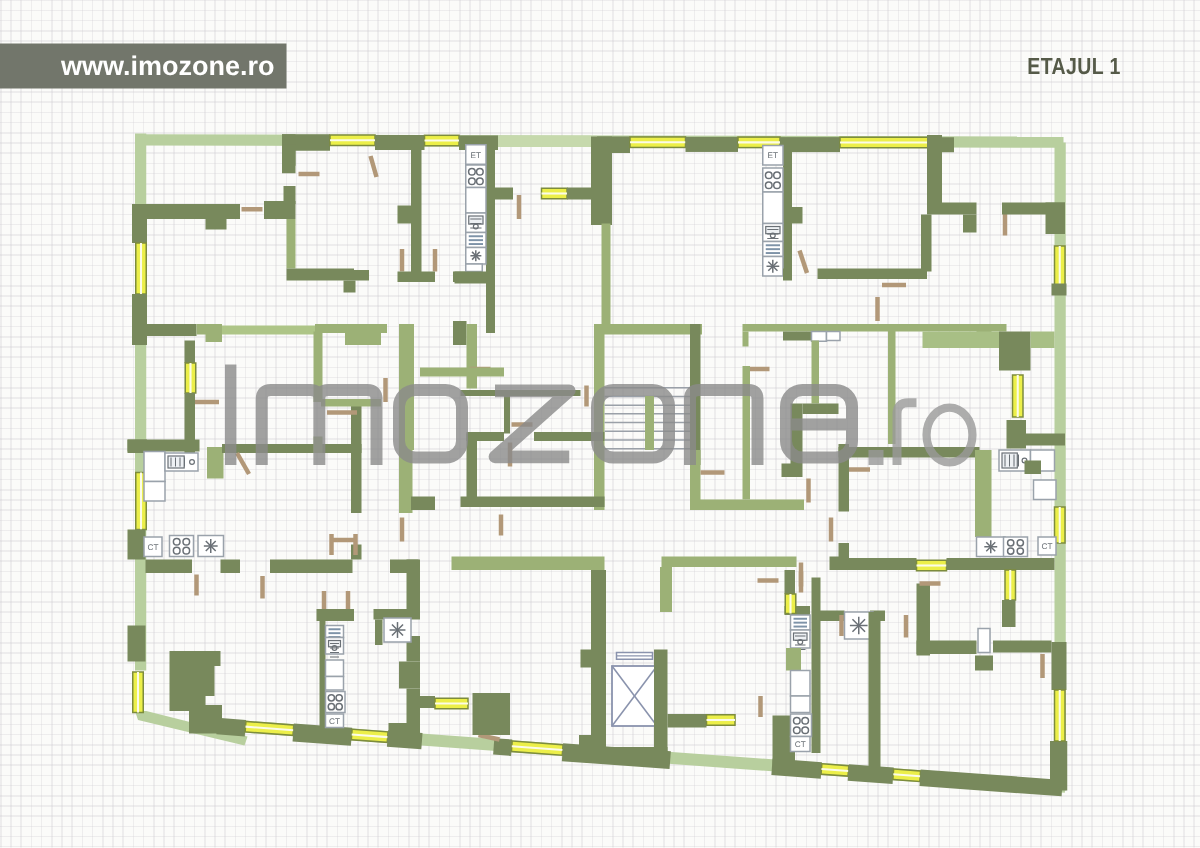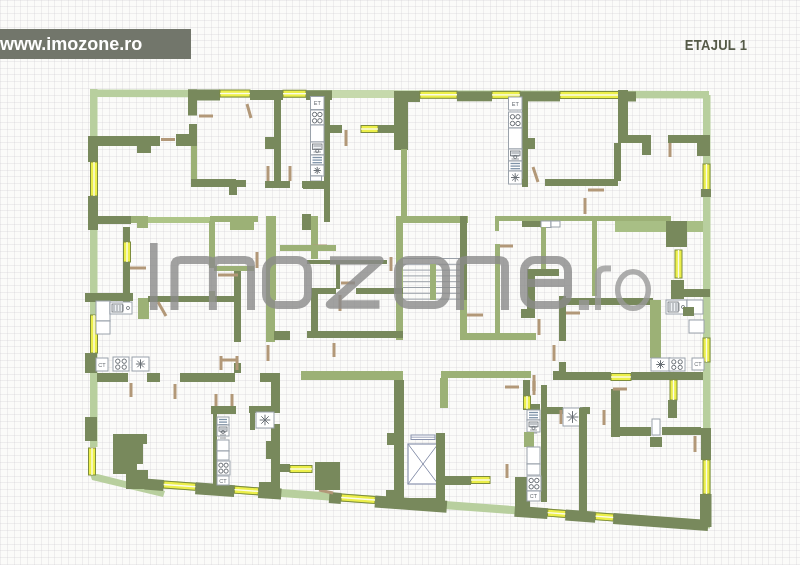--- a/index.html
+++ b/index.html
@@ -4,21 +4,21 @@
 <style>
 html,body{margin:0;padding:0}
 body{width:800px;height:565px;position:relative;overflow:hidden;
   font-family:"Liberation Sans",sans-serif;
   background-color:#fbfbf9;
   background-image:
     repeating-linear-gradient(0deg, rgba(203,200,206,.28) 0px, rgba(203,200,206,.28) 1px, transparent 1px, transparent 6.8px),
     repeating-linear-gradient(90deg, rgba(203,200,206,.28) 0px, rgba(203,200,206,.28) 1px, transparent 1px, transparent 6.8px);
 }
 .badge{position:absolute;left:0px;top:29px;width:191px;height:30px;background:#72766b;
-  color:#fff;font-size:18px;font-weight:bold;line-height:30px;text-align:left;letter-spacing:0px;padding-right:8px;box-sizing:border-box}
+  color:#fff;font-size:18px;font-weight:bold;line-height:30px;text-align:right;letter-spacing:0px;padding-right:8px;box-sizing:border-box}
 .title{position:absolute;right:53px;top:36px;color:#555a48;font-size:15.5px;font-weight:bold;letter-spacing:.3px;transform:scaleX(.84);transform-origin:100% 50%}
 svg{position:absolute;left:0;top:0}
 </style>
 </head>
 <body>
 
 <div class="badge">www.imozone.ro</div>
 
 <div class="title">ETAJUL 1</div>
 

